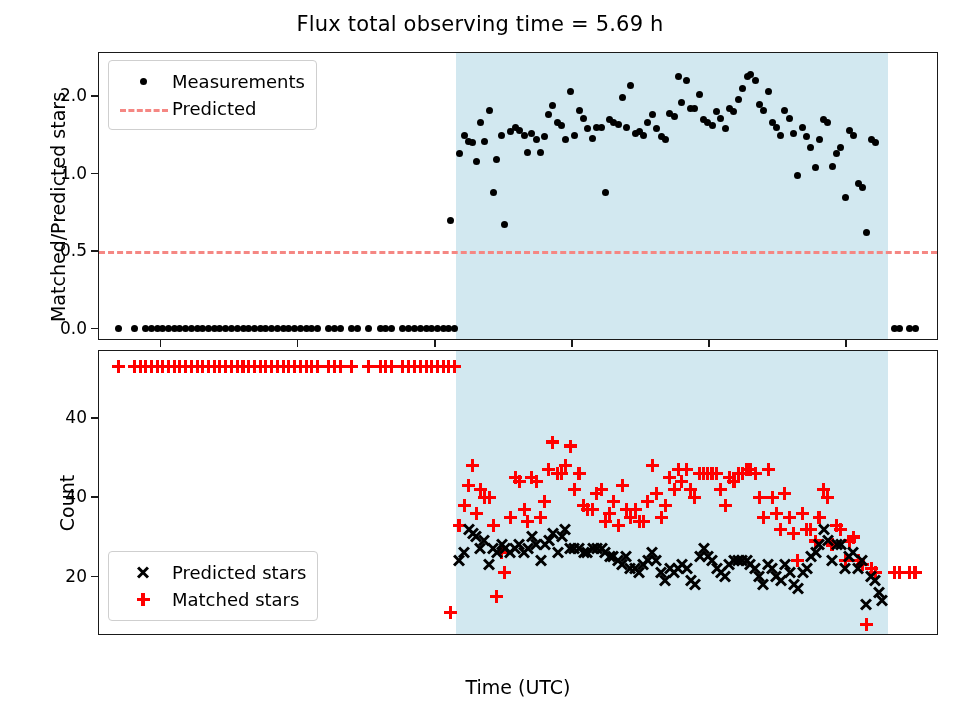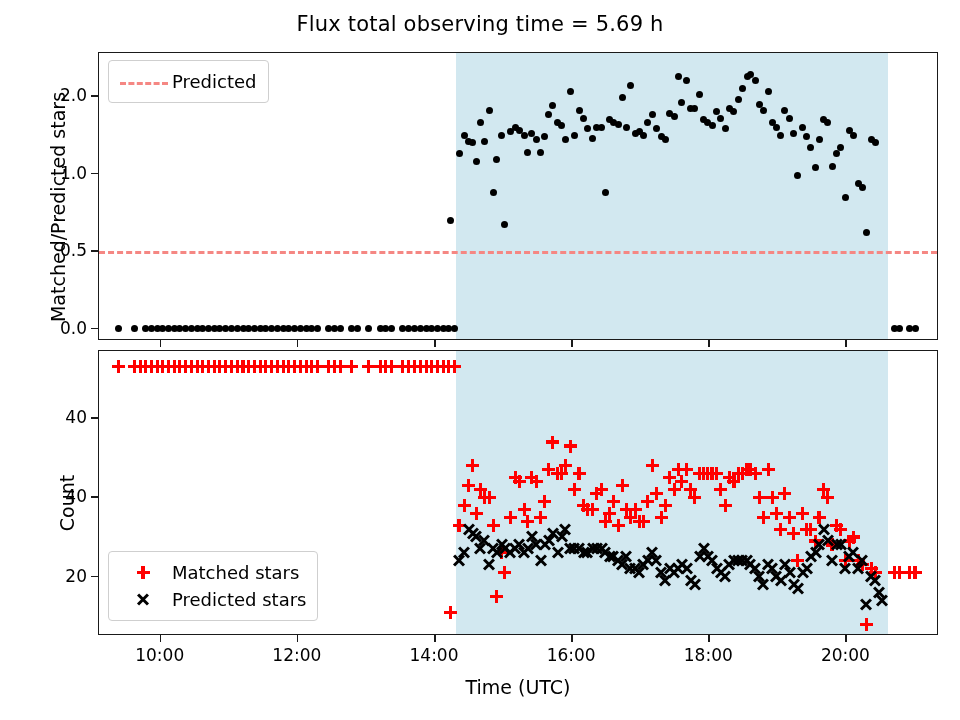--- a/index.html
+++ b/index.html
@@ -388,20 +388,26 @@
       <span class="xtick-mark" style="left: 61.7143px; top: 288px;"></span>
       <span class="xtick-mark" style="left: 198.857px; top: 288px;"></span>
       <span class="xtick-mark" style="left: 336px; top: 288px;"></span>
       <span class="xtick-mark" style="left: 473.143px; top: 288px;"></span>
       <span class="xtick-mark" style="left: 610.286px; top: 288px;"></span>
       <span class="xtick-mark" style="left: 747.429px; top: 288px;"></span>
     </div>
   <div id="ylabel-top" class="ylabel">Matched/Predicted stars</div>
 
   <div class="legend" id="legend-top">
+    <div class="legend-row">
+      <span class="legend-key">
+        <span class="key-dot"></span>
+      </span>
+      <span class="legend-label">Measurements</span>
+    </div>
     <div class="legend-row">
       <span class="legend-key">
         <span class="key-dash"></span>
       </span>
       <span class="legend-label">Predicted</span>
     </div>
   </div>
 
   <div id="axes-bottom" class="axes">
     <div class="plotarea" id="plot-bottom">
@@ -676,41 +682,27 @@
       <div style="position: absolute; left: 0px; top: 67.2917px;">
         <span class="ytick-mark"></span>
         <span class="ytick-label">40</span>
       </div>
     </div>
   <div id="ylabel-bottom" class="ylabel">Count</div>
 
   <div class="legend" id="legend-bottom">
     <div class="legend-row">
       <span class="legend-key">
+        <span class="cross key-cross"></span>
+      </span>
+      <span class="legend-label">Predicted stars</span>
+    </div>
+    <div class="legend-row">
+      <span class="legend-key">
         <span class="plus key-plus"></span>
       </span>
       <span class="legend-label">Matched stars</span>
     </div>
-    <div class="legend-row">
-      <span class="legend-key">
-        <span class="cross key-cross"></span>
-      </span>
-      <span class="legend-label">Predicted stars</span>
-    </div>
   </div>
 
-  <div id="xticks">
-      <span class="xtick-mark" style="left: 61.7143px; top: 0px;"></span>
-      <span class="xtick-label" style="left: 61.7143px;">10:00</span>
-      <span class="xtick-mark" style="left: 198.857px; top: 0px;"></span>
-      <span class="xtick-label" style="left: 198.857px;">12:00</span>
-      <span class="xtick-mark" style="left: 336px; top: 0px;"></span>
-      <span class="xtick-label" style="left: 336px;">14:00</span>
-      <span class="xtick-mark" style="left: 473.143px; top: 0px;"></span>
-      <span class="xtick-label" style="left: 473.143px;">16:00</span>
-      <span class="xtick-mark" style="left: 610.286px; top: 0px;"></span>
-      <span class="xtick-label" style="left: 610.286px;">18:00</span>
-      <span class="xtick-mark" style="left: 747.429px; top: 0px;"></span>
-      <span class="xtick-label" style="left: 747.429px;">20:00</span>
-    </div>
   <div id="xlabel">Time (UTC)</div>
 
 </div>
 
 </body></html>

